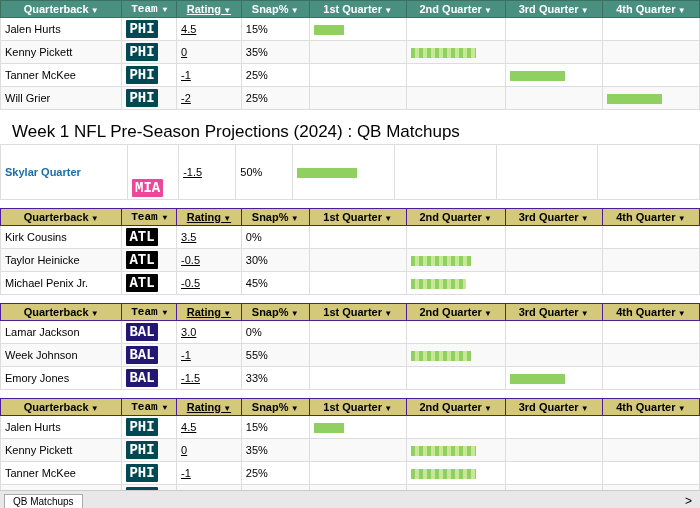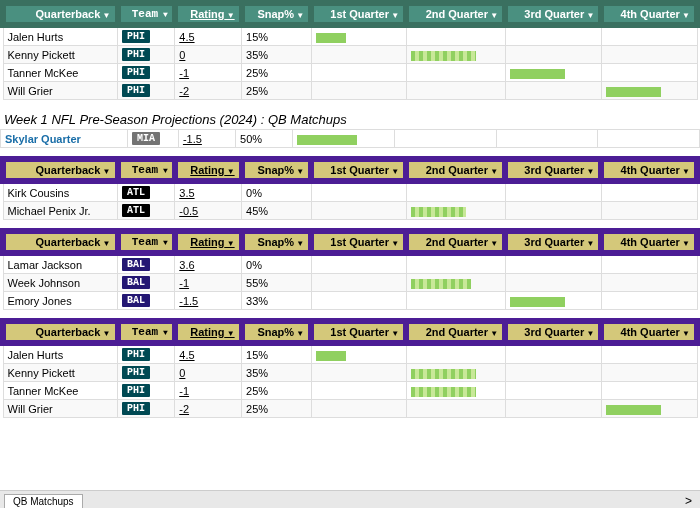--- a/index.html
+++ b/index.html
@@ -42,23 +42,23 @@
     }
 
     
     table {
       width: 100%;
       border-collapse: collapse;
       font-size: 11px;
     }
     th {
       background: #d4c87a;
-      border: 6px solid #4c1d95;
+      border: 1px solid #4c1d95;
       padding: 2px 4px;
-      text-align: right;
+      text-align: center;
       font-weight: bold;
       white-space: nowrap;
     }
     th.filter-icon::after {
       content: ' ▼';
       font-size: 8px;
     }
     td {
       border: 1px solid #ddd;
       padding: 2px 4px;
@@ -68,21 +68,21 @@
     tr:nth-child(even) td {
       background: #f9f9f9;
     }
 
     
     .team-badge {
       display: inline-block;
       padding: 1px 3px;
       color: white;
       font-weight: bold;
-      font-size: 10px;
+      font-size: 14px;
       border-radius: 1px;
       min-width: 28px;
       text-align: center;
     }
 
     
     .bar-cell {
       position: relative;
       min-width: 80px;
     }
@@ -174,30 +174,30 @@
           <td class="col-snap">25%</td>
           <td class="bar-cell col-quarter"></td>
           <td class="bar-cell col-quarter"></td>
           <td class="bar-cell col-quarter"></td>
           <td class="bar-cell col-quarter"><span class="bar bar-green" style="width: 55px;"></span></td>
         </tr>
       </tbody>
   </table>
 
   <div class="section-divider"></div>
-  <div style="padding: 4px 4px 2px 4px; font-size:13px;font-style:italic;">
+  <div style="padding: 4px 4px 2px 12px; font-size:17px;">
     Week 1 NFL Pre-Season Projections (2024) : QB Matchups
   </div>
 
   <table>
     <tbody>
       <tr>
         <td class="col-qb" style="color:#1a6ea8; font-weight:bold;">Skylar Quarter</td>
         <td class="col-team">
-          <span class="team-badge" style="background:#737373;">MIA</span>
+          <span class="team-badge" style="background:#ec4899;margin-top:32px;">MIA</span>
         </td>
         <td class="col-rating">-1.5</td>
         <td class="col-snap">50%</td>
         <td class="bar-cell col-quarter">
           <span class="bar bar-green" style="width:60px;"></span>
         </td>
         <td class="bar-cell col-quarter"></td>
         <td class="bar-cell col-quarter"></td>
         <td class="bar-cell col-quarter"></td>
       </tr>
@@ -224,20 +224,30 @@
           <td class="col-qb">Kirk Cousins</td>
           <td class="col-team"><span class="team-badge" style="background: rgb(0, 0, 0);">ATL</span></td>
           <td class="col-rating">3.5</td>
           <td class="col-snap">0%</td>
           <td class="bar-cell col-quarter"></td>
           <td class="bar-cell col-quarter"></td>
           <td class="bar-cell col-quarter"></td>
           <td class="bar-cell col-quarter"></td>
         </tr>
         <tr>
+          <td class="col-qb">Taylor Heinicke</td>
+          <td class="col-team"><span class="team-badge" style="background: rgb(0, 0, 0);">ATL</span></td>
+          <td class="col-rating">-0.5</td>
+          <td class="col-snap">30%</td>
+          <td class="bar-cell col-quarter"></td>
+          <td class="bar-cell col-quarter"><span class="bar bar-stripe" style="width: 60px;"></span></td>
+          <td class="bar-cell col-quarter"></td>
+          <td class="bar-cell col-quarter"></td>
+        </tr>
+        <tr>
           <td class="col-qb">Michael Penix Jr.</td>
           <td class="col-team"><span class="team-badge" style="background: rgb(0, 0, 0);">ATL</span></td>
           <td class="col-rating">-0.5</td>
           <td class="col-snap">45%</td>
           <td class="bar-cell col-quarter"></td>
           <td class="bar-cell col-quarter"><span class="bar bar-stripe" style="width: 55px;"></span></td>
           <td class="bar-cell col-quarter"></td>
           <td class="bar-cell col-quarter"></td>
         </tr>
       </tbody>
@@ -255,21 +265,21 @@
         <th class="col-quarter filter-icon">1st Quarter</th>
         <th class="col-quarter filter-icon">2nd Quarter</th>
         <th class="col-quarter filter-icon">3rd Quarter</th>
         <th class="col-quarter filter-icon">4th Quarter</th>
       </tr>
     </thead>
     <tbody id="tbody-bal">
         <tr>
           <td class="col-qb">Lamar Jackson</td>
           <td class="col-team"><span class="team-badge" style="background: rgb(36, 23, 115);">BAL</span></td>
-          <td class="col-rating">3.6</td>
+          <td class="col-rating">3.0</td>
           <td class="col-snap">0%</td>
           <td class="bar-cell col-quarter"></td>
           <td class="bar-cell col-quarter"></td>
           <td class="bar-cell col-quarter"></td>
           <td class="bar-cell col-quarter"></td>
         </tr>
         <tr>
           <td class="col-qb">Week Johnson</td>
           <td class="col-team"><span class="team-badge" style="background: rgb(36, 23, 115);">BAL</span></td>
           <td class="col-rating">-1</td>

